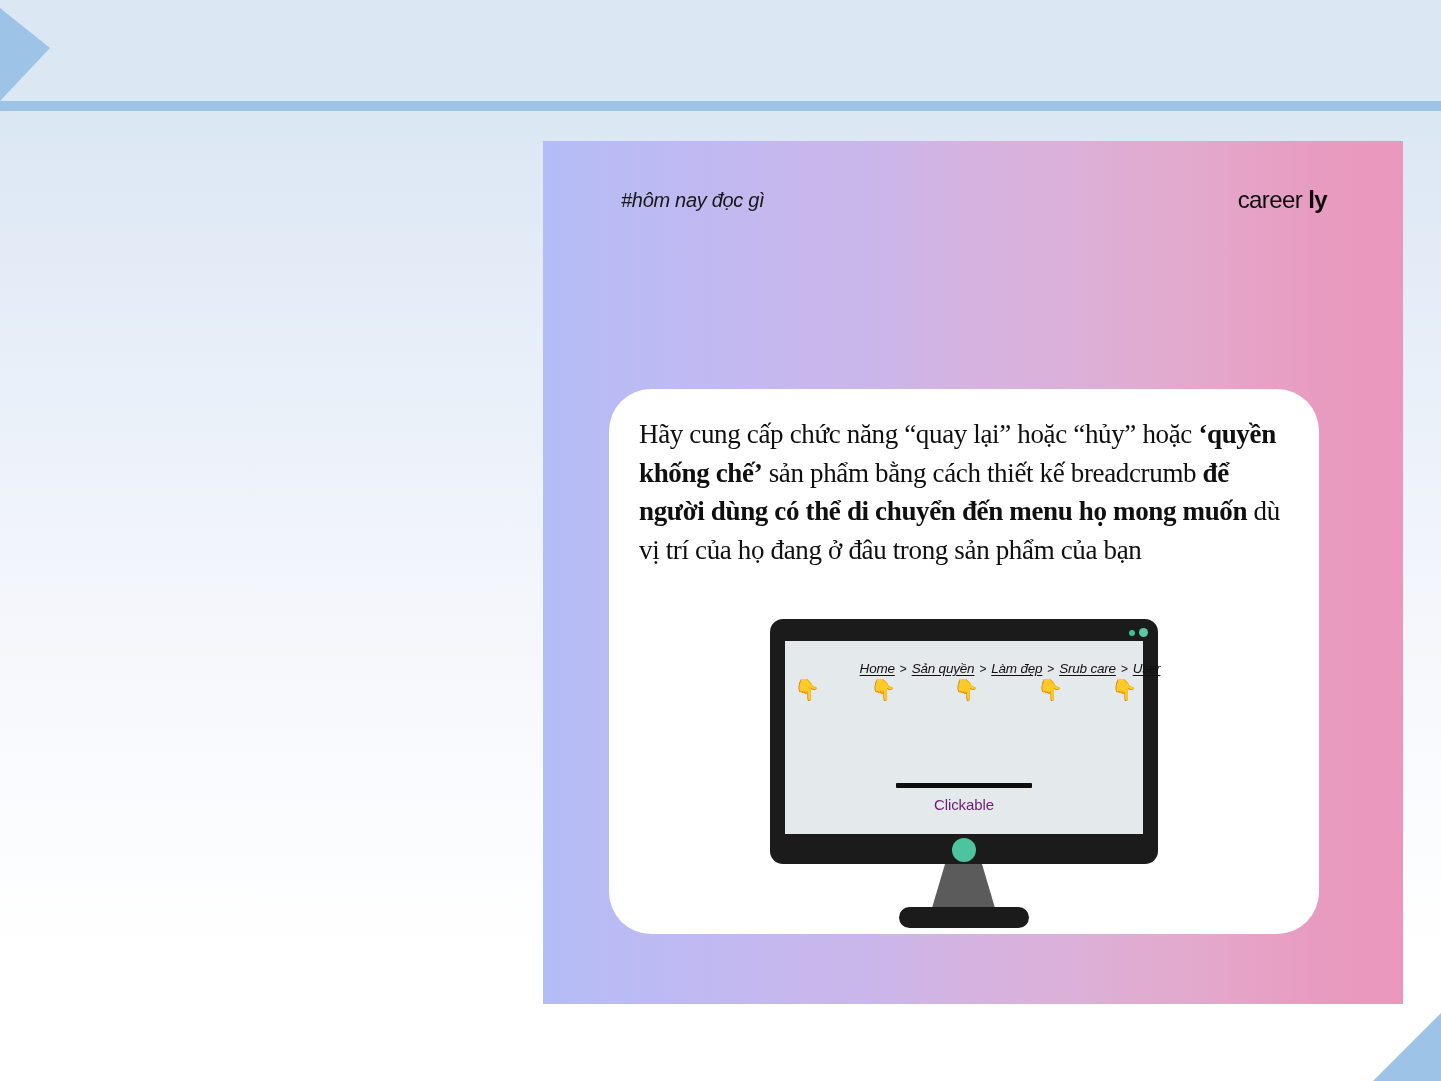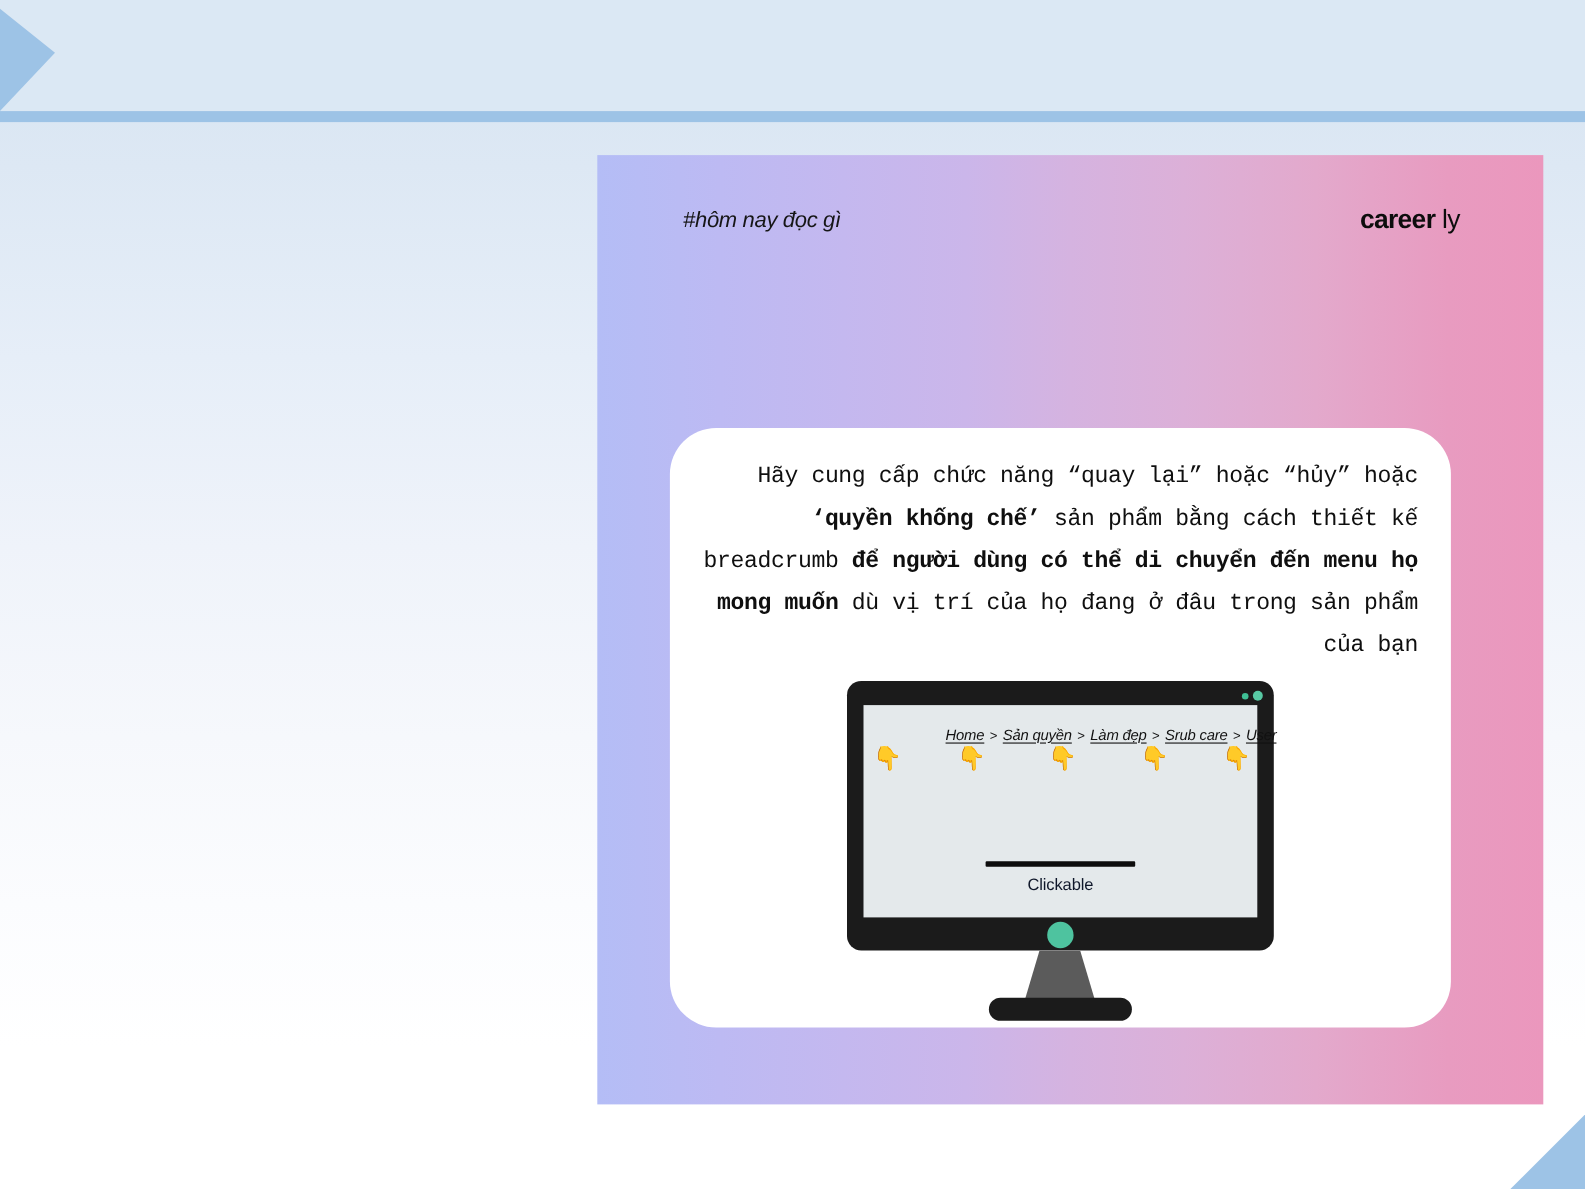--- a/index.html
+++ b/index.html
@@ -91,24 +91,24 @@
     white-space: nowrap;
   }
   .brand-logo {
     font-family: "Liberation Sans", sans-serif;
     font-size: 24px;
     color: #0d0d0d;
     letter-spacing: -0.6px;
     white-space: nowrap;
   }
   .brand-logo .brand-strong {
-    font-weight: bold;
+    font-weight: normal;
   }
   .brand-logo .brand-light {
-    font-weight: 400;
+    font-weight: 700;
   }
 
   
   .card-title {
     position: absolute;
     left: 0;
     top: 135px;
     width: 860px;
     text-align: center;
     font-family: "Liberation Sans", sans-serif;
@@ -128,23 +128,23 @@
     height: 545px;
     background: #ffffff;
     border-radius: 42px;
   }
 
   .body-copy {
     position: absolute;
     left: 30px;
     top: 26px;
     width: 650px;
-    text-align: right;
-    font-family: Liberation Mono, monospace;
-    font-size: 21px;
+    text-align: left;
+    font-family: Liberation Serif, serif;
+    font-size: 27px;
     line-height: 38.5px;
     color: #0f0f0f;
     letter-spacing: -0.35px;
   }
   .body-copy b {
     font-weight: bold;
   }
 
   
   .monitor-wrap {
@@ -280,21 +280,21 @@
     border-radius: 1px;
   }
   .clickable-label {
     position: absolute;
     left: 0;
     top: 155px;
     width: 358px;
     text-align: center;
     font-family: "Liberation Sans", sans-serif;
     font-size: 15px;
-    color: #0f172a;
+    color: #701a75;
     letter-spacing: -0.1px;
   }
 </style>
 </head>
 <body>
 
 <div class="slide-root">
 
   <div class="top-banner">
     <div class="top-banner-triangle"></div>

